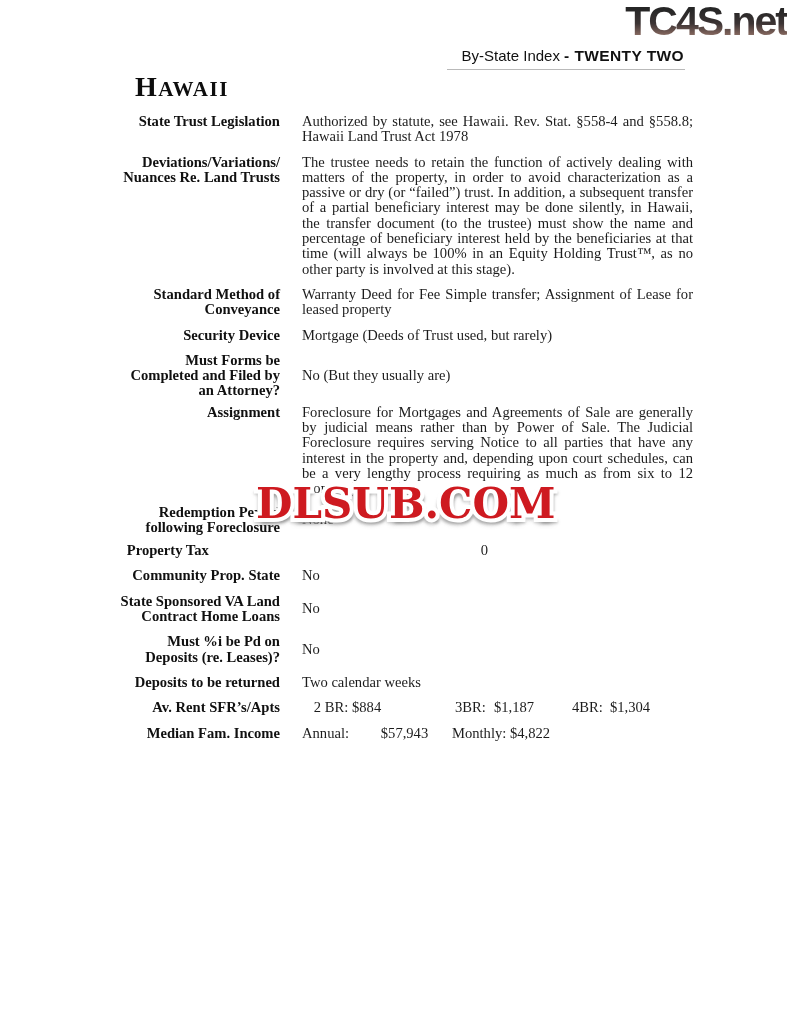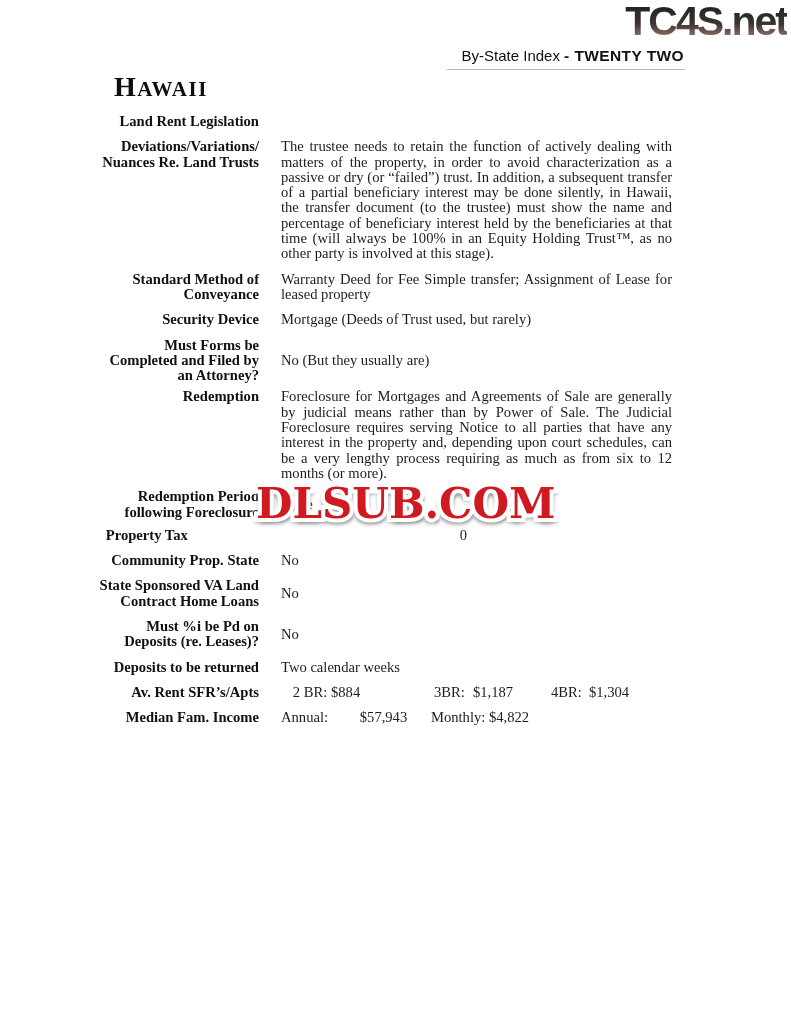--- a/index.html
+++ b/index.html
@@ -12,21 +12,21 @@
   @supports (-webkit-background-clip: text){
     .logo{background:linear-gradient(180deg,#262626 20%,#3c3434 55%,#7d625a 80%,#c4aaa2 100%);
           -webkit-background-clip:text;background-clip:text;color:transparent;}
   }
 
   .byline{position:absolute;top:47px;right:107px;font-family:"Liberation Sans",sans-serif;
           font-size:15px;color:#111;white-space:nowrap;}
   .byline .bold{font-weight:bold;font-size:15.5px;letter-spacing:.4px;}
   .rule{position:absolute;top:69px;left:447px;width:238px;height:1px;background:#b9b9b9;}
 
-  .content{position:absolute;left:99px;top:72px;width:578px;}
+  .content{position:absolute;left:120px;top:72px;width:578px;}
   .state{font-weight:bold;margin:0 0 0 15px;font-size:21px;letter-spacing:1.5px;line-height:29px;color:#0d0d0d;}
   .state .cap{font-size:28px;}
 
   .row{display:flex;margin-top:10px;align-items:flex-start;}
   .row.center{align-items:center;}
   .row.mt6{margin-top:6px;} .row.mt8{margin-top:8px;}
   .label{width:160px;text-align:right;font-weight:bold;white-space:pre-line;
          line-height:15.3px;font-size:14.6px;color:#101010;}
   .value{margin-left:22px;width:391px;text-align:justify;line-height:15.3px;font-size:14.6px;}
   .value.cols{text-align:left;white-space:nowrap;}
@@ -66,21 +66,22 @@
   <div class="logo">TC4S.net</div>
 
   <div class="byline"><span>By-State Index </span><span class="bold">- TWENTY TWO</span></div>
   <div class="rule"></div>
 
   <div class="content">
 
     <div class="state"><span class="cap">H</span><span>AWAII</span></div>
 
     <div class="row">
-      <div class="label">Land Rent Legislation</div>
+      <div class="label">State Trust Legislation</div>
+      <div class="value">Authorized by statute, see Hawaii. Rev. Stat. §558-4 and §558.8; Hawaii Land Trust Act 1978</div>
     </div>
 
     <div class="row">
       <div class="label">Deviations/Variations/
 Nuances Re. Land Trusts</div>
       <div class="value">The trustee needs to retain the function of actively dealing with matters of the property, in order to avoid characterization as a passive or dry (or “failed”) trust. In addition, a subsequent transfer of a partial beneficiary interest may be done silently, in Hawaii, the transfer document (to the trustee) must show the name and percentage of beneficiary interest held by the beneficiaries at that time (will always be 100% in an Equity Holding Trust™, as no other party is involved at this stage).</div>
     </div>
 
     <div class="row">
       <div class="label">Standard Method of
@@ -94,21 +95,21 @@
     </div>
 
     <div class="row center">
       <div class="label">Must Forms be
 Completed and Filed by
 an Attorney?</div>
       <div class="value">No (But they usually are)</div>
     </div>
 
     <div class="row mt6">
-      <div class="label">Redemption</div>
+      <div class="label">Assignment</div>
       <div class="value">Foreclosure for Mortgages and Agreements of Sale are generally by judicial means rather than by Power of Sale. The Judicial Foreclosure requires serving Notice to all parties that have any interest in the property and, depending upon court schedules, can be a very lengthy process requiring as much as from six to 12 months (or more).</div>
     </div>
 
     <div class="row center mt8">
       <div class="label">Redemption Period
 following Foreclosure</div>
       <div class="value">None</div>
     </div>
 
     <div class="row mt8">

